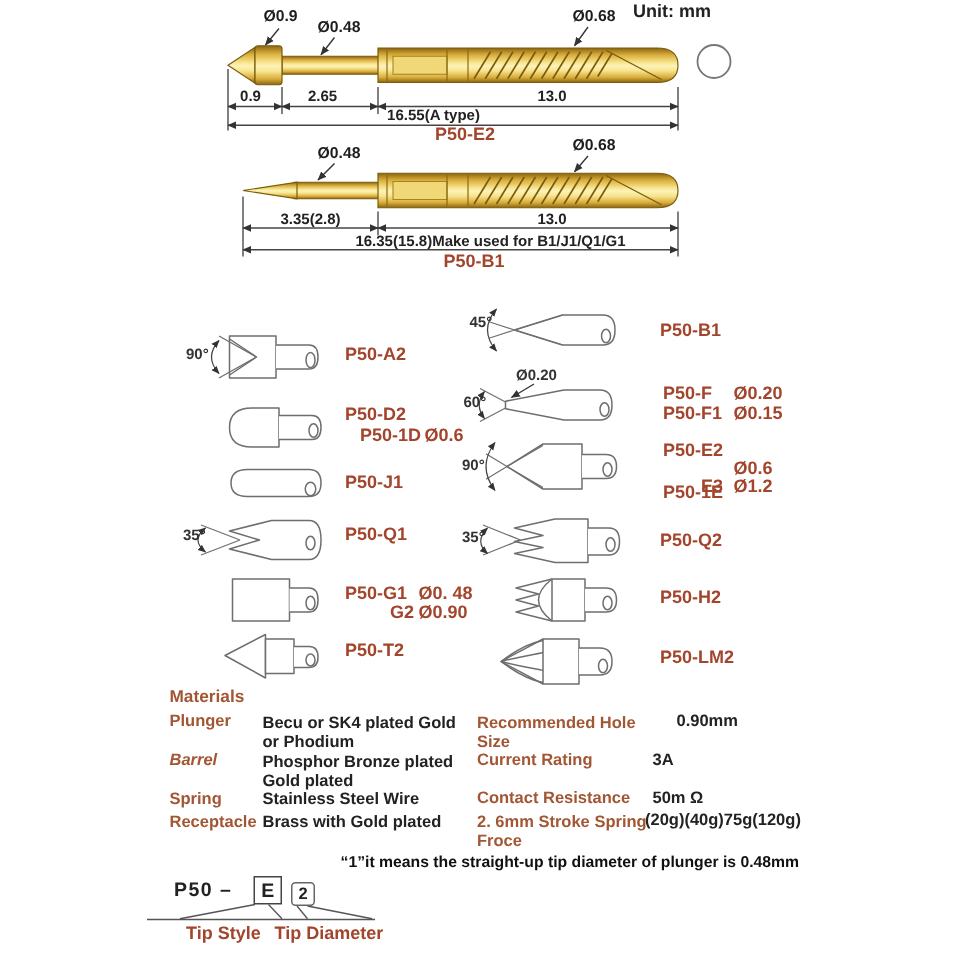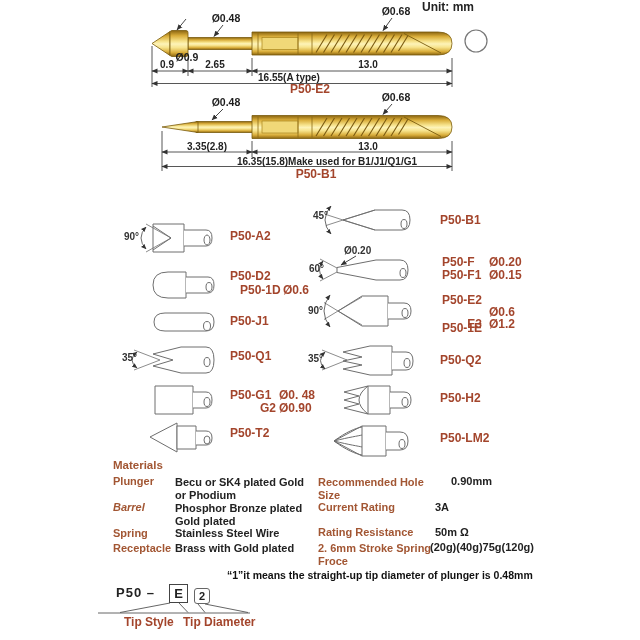--- a/index.html
+++ b/index.html
@@ -207,21 +207,21 @@
       <line x1="98" y1="613" x2="250" y2="613"></line>
       <line x1="170" y1="603" x2="120" y2="612.5"></line>
       <line x1="179" y1="603" x2="188" y2="612.5"></line>
       <line x1="198" y1="604" x2="205" y2="612.5"></line>
       <line x1="205" y1="604" x2="248" y2="612.5"></line>
     </g>
   </svg>
 
   <span class="t" style="left:422px;top:2px;font-size:12px;">Unit: mm</span>
 
-  <span class="t dia c" style="left:187px;top:6px;margin-top:46px;">Ø0.9</span>
+  <span class="t dia c" style="left:187px;top:6px;">Ø0.9</span>
   <span class="t dia c" style="left:226px;top:13px;">Ø0.48</span>
   <span class="t dia c" style="left:396px;top:6px;">Ø0.68</span>
   <span class="t dim c" style="left:167px;top:59px;">0.9</span>
   <span class="t dim c" style="left:215px;top:59px;">2.65</span>
   <span class="t dim c" style="left:368px;top:59px;">13.0</span>
   <span class="t dim c" style="left:289px;top:72px;">16.55(A type)</span>
   <span class="t red c" style="left:310px;top:84px;">P50-E2</span>
 
   <span class="t dia c" style="left:226px;top:97px;">Ø0.48</span>
   <span class="t dia c" style="left:396px;top:92px;">Ø0.68</span>
@@ -279,21 +279,21 @@
   <span class="t wrap" style="left:175px;top:502px;width:132px;">Phosphor Bronze plated Gold plated</span>
   <span class="t tbl" style="left:113px;top:528px;">Spring</span>
   <span class="t" style="left:175px;top:528px;font-size:11px;">Stainless  Steel  Wire</span>
   <span class="t tbl" style="left:113px;top:543px;">Receptacle</span>
   <span class="t" style="left:175px;top:543px;font-size:11px;">Brass  with Gold plated</span>
 
   <span class="t tbl wrap" style="left:318px;top:476px;width:112px;color:var(--table_label);">Recommended Hole Size</span>
   <span class="t" style="left:451px;top:476px;font-size:11px;">0.90mm</span>
   <span class="t tbl" style="left:318px;top:502px;">Current Rating</span>
   <span class="t" style="left:435px;top:502px;font-size:11px;">3A</span>
-  <span class="t tbl" style="left:318px;top:527px;">Rating Resistance</span>
+  <span class="t tbl" style="left:318px;top:527px;">Contact Resistance</span>
   <span class="t" style="left:435px;top:527px;font-size:11px;">50m Ω</span>
   <span class="t tbl wrap" style="left:318px;top:542px;width:118px;color:var(--table_label);">2. 6mm Stroke Spring Froce</span>
   <span class="t" style="left:430px;top:542px;font-size:11px;">(20g)(40g)75g(120g)</span>
 
   <div class="notes" style="position:absolute;left:227px;top:568px;font-weight:bold;">
     <span>“1”it means the straight-up  tip diameter of  plunger is 0.48mm</span>
   </div>
 
   <span class="t" style="left:116px;top:587px;font-size:13px;letter-spacing:1px;">P50 –</span>
   <span class="pnbox" style="left:169px;top:584px;width:17px;height:17px;border:1.2px solid #444;font-size:13px;">E</span>

